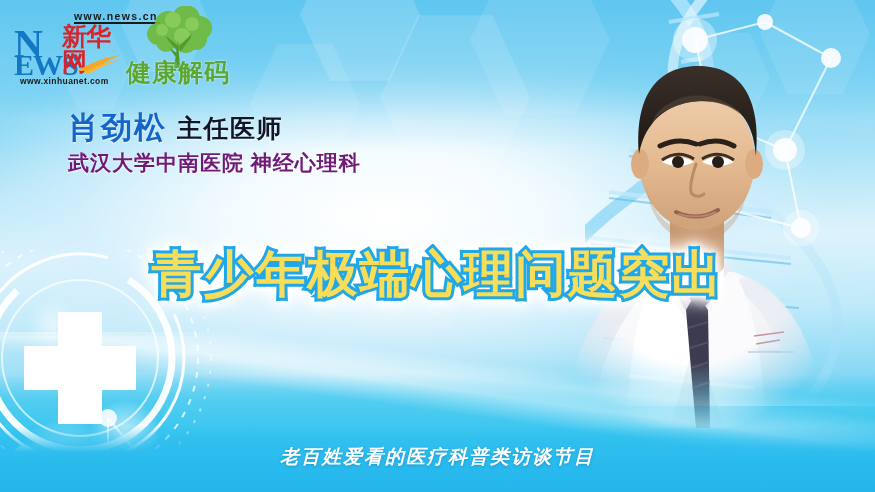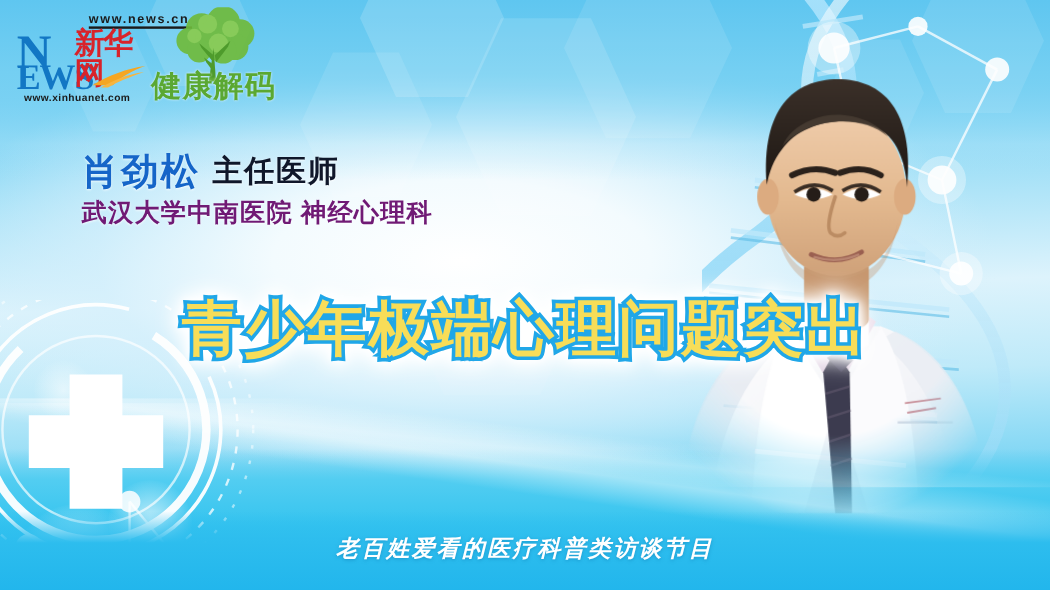--- a/index.html
+++ b/index.html
@@ -57,21 +57,21 @@
     letter-spacing:.4px;color:#1a1a1a;}
 
   .logo-health{position:absolute;left:116px;top:8px;width:124px;height:88px;}
   .tree{position:absolute;left:24px;top:-2px;width:80px;height:62px;}
   .health-text{position:absolute;left:0;top:52px;width:124px;text-align:center;
     font-size:25px;font-weight:bold;color:#5aa832;letter-spacing:1px;
     text-shadow:0 0 2px rgba(255,255,255,.9);line-height:1;}
 
   
   .presenter{position:absolute;left:68px;top:112px;}
-  .p-row1{display:flex;align-items:flex-end;gap:10px;margin-top:15px;}
+  .p-row1{display:flex;align-items:flex-end;gap:10px;}
   .p-name{font-size:31px;font-weight:bold;color:#1565c8;letter-spacing:2px;line-height:1;
     text-shadow:0 1px 2px rgba(255,255,255,.85);}
   .p-title{font-size:25px;font-weight:bold;color:#0f172a;letter-spacing:1.5px;
     padding-bottom:2px;line-height:1;text-shadow:0 1px 2px rgba(255,255,255,.85);}
   .p-row2{margin-top:9px;font-size:21px;font-weight:bold;color:#701a75;letter-spacing:1px;
     line-height:1;text-shadow:0 1px 2px rgba(255,255,255,.85);}
 
   
   .portrait{position:absolute;left:548px;top:36px;width:290px;height:392px;}
 

